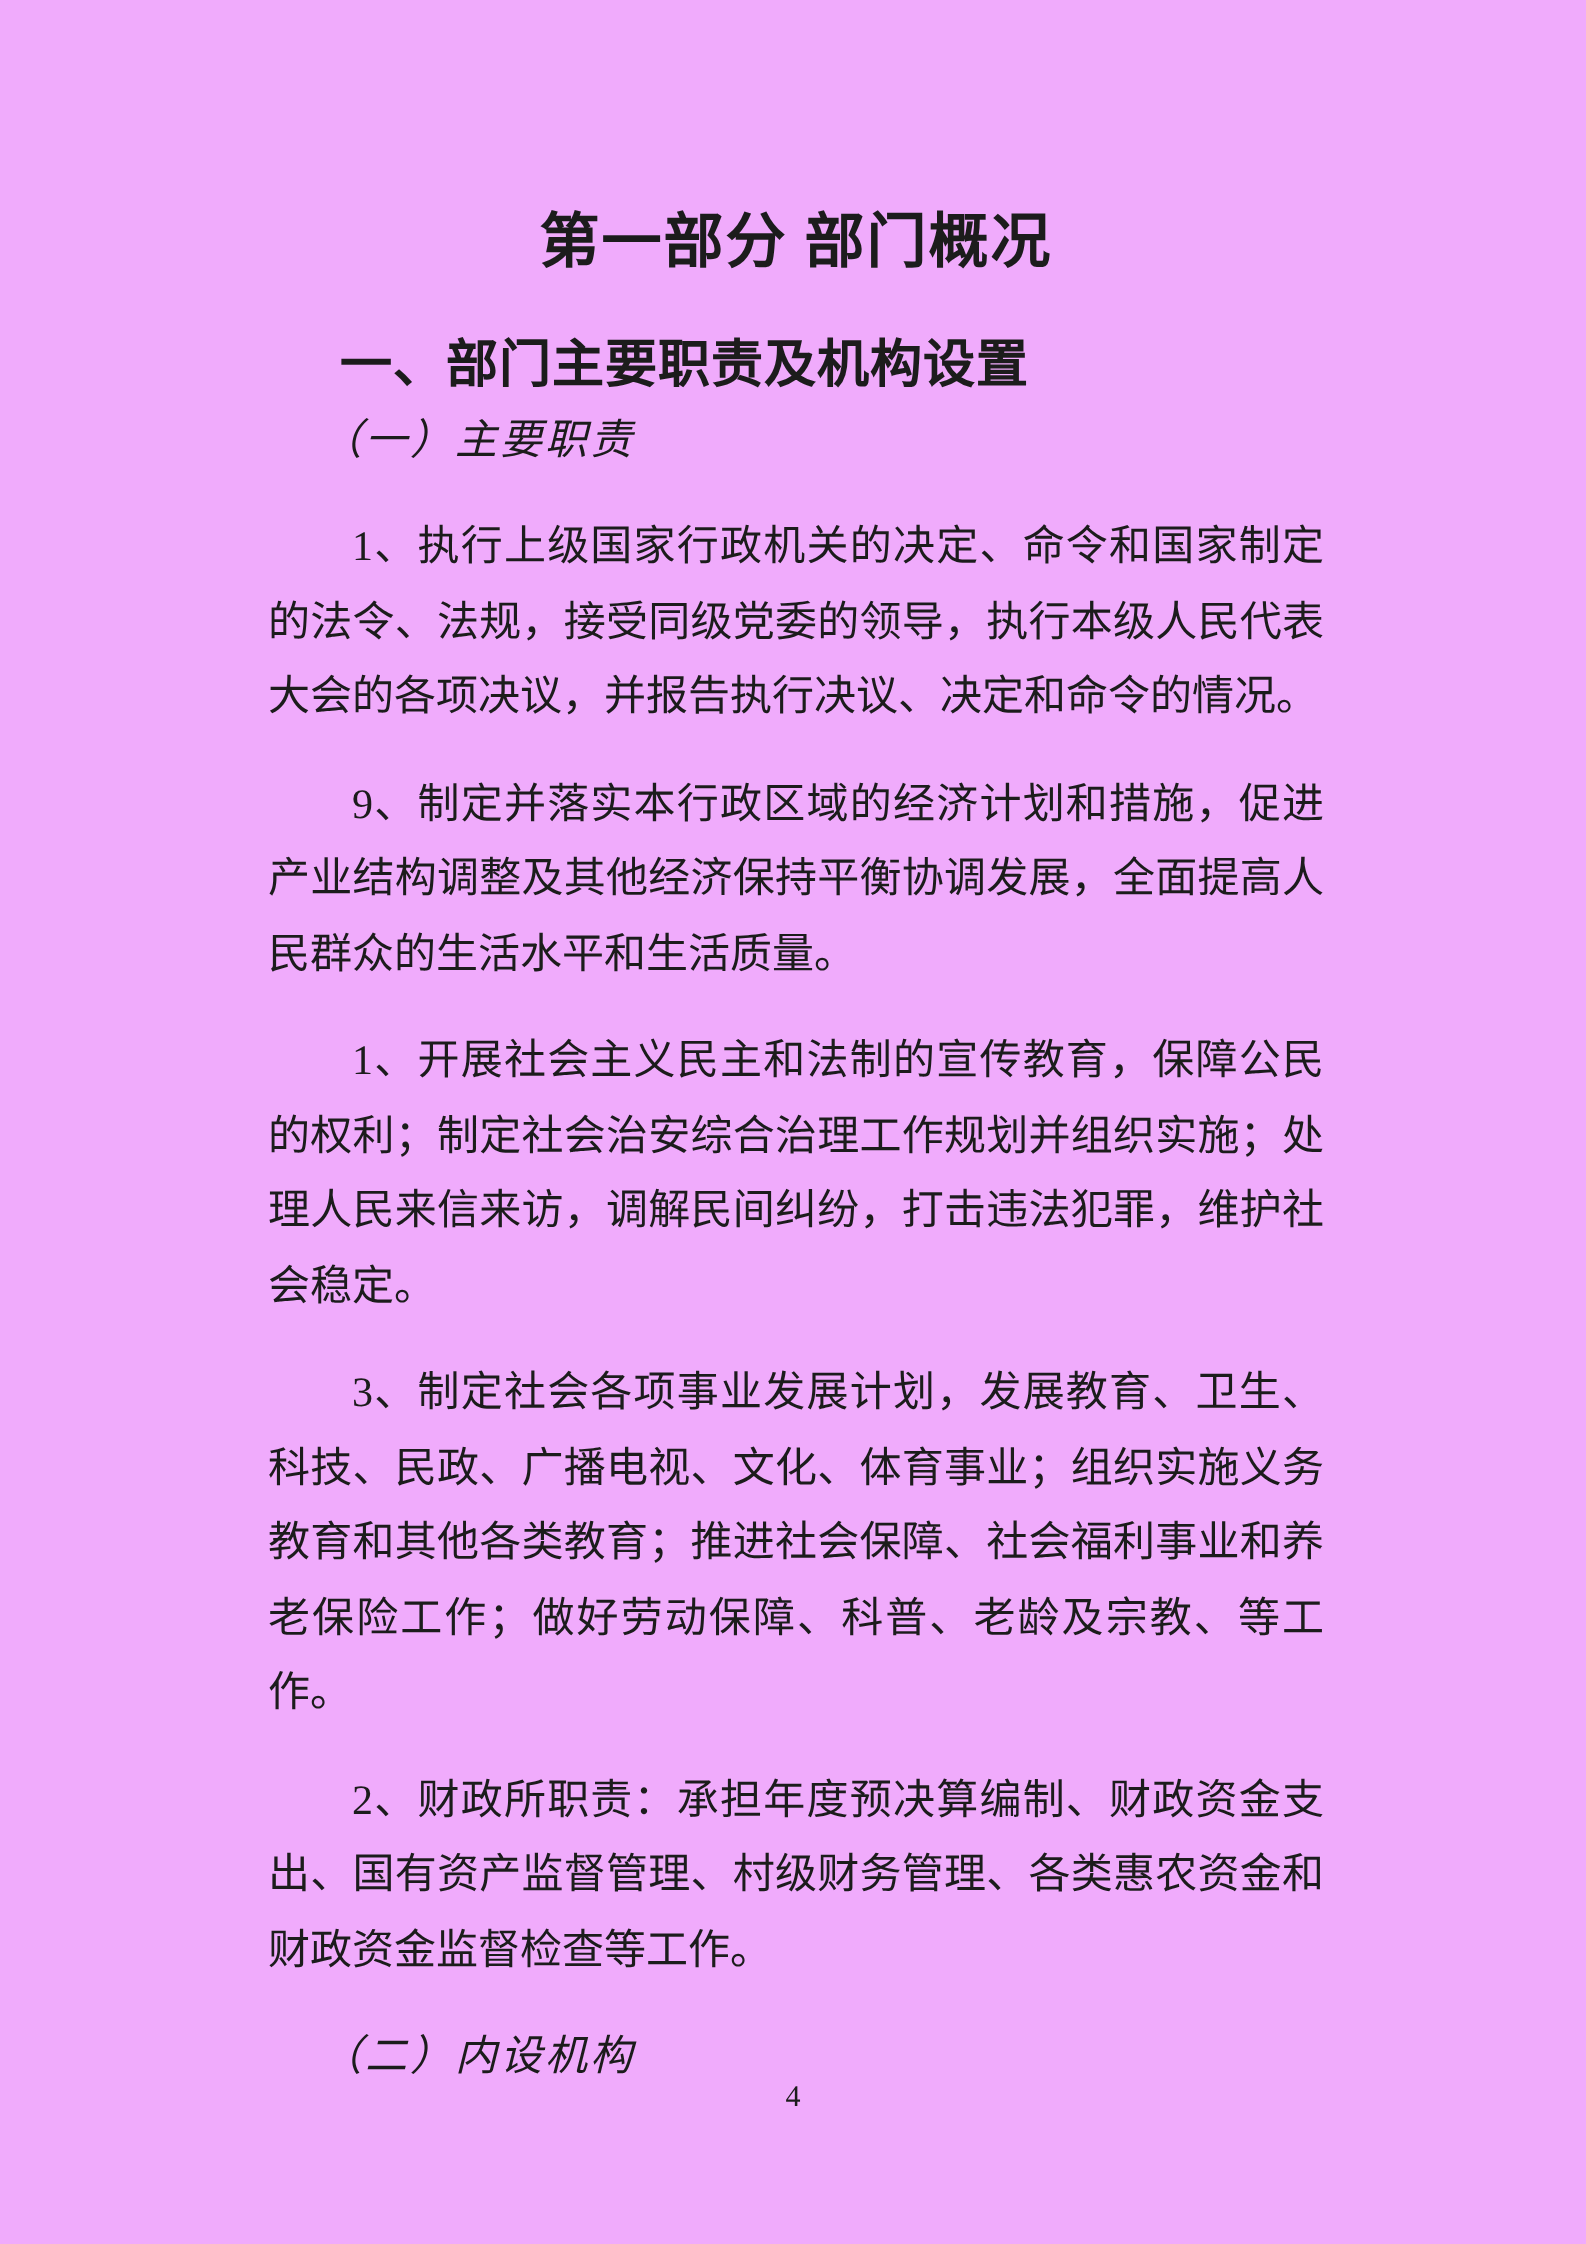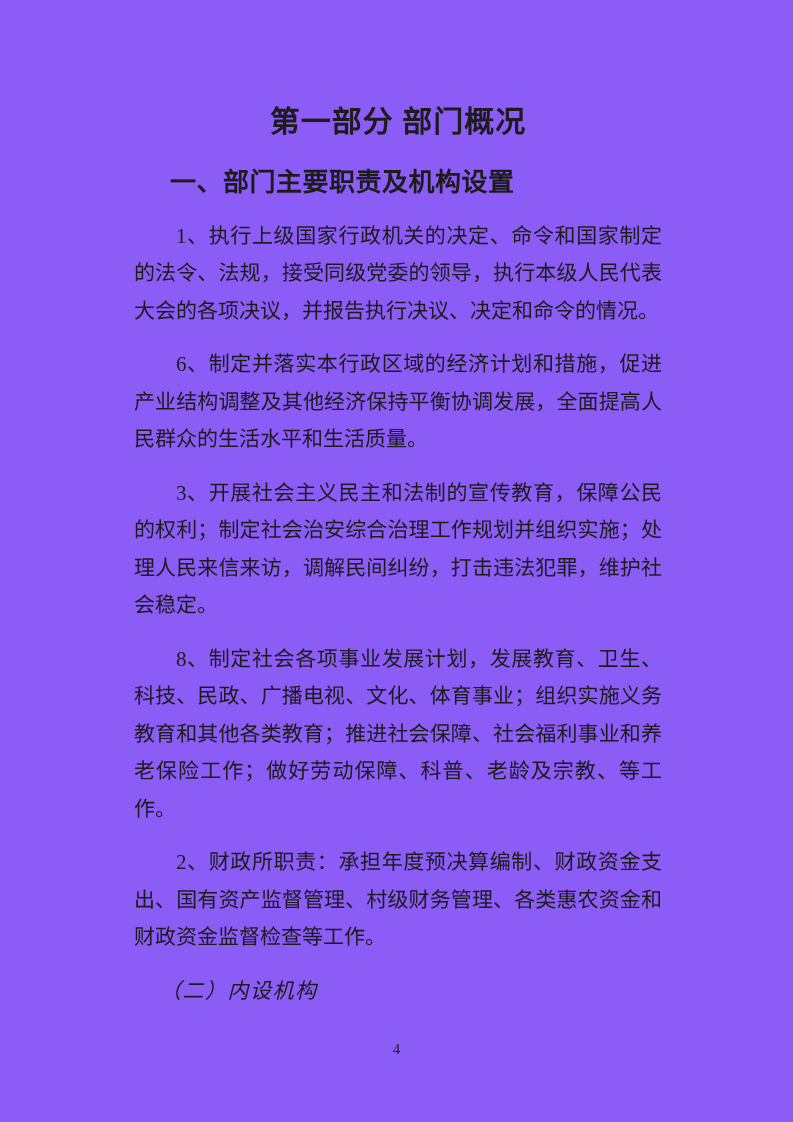--- a/index.html
+++ b/index.html
@@ -5,21 +5,21 @@
   html, body {
     margin: 0;
     padding: 0;
     background: #ffffff;
   }
   .page {
     position: relative;
     width: 793px;
     height: 1122px;
     margin: 0;
-    background: #8b5cf6;
+    background: #f0abfc;
     color: #1c1c1c;
     box-sizing: border-box;
     padding: 100px 115px 0 118px;
     font-family: "Liberation Serif", "DejaVu Serif", serif;
     overflow: hidden;
   }
   .doc-title {
     font-size: 30px;
     font-weight: 700;
     line-height: 44px;
@@ -70,28 +70,29 @@
 </style>
 </head>
 <body>
 
 <div class="page">
 
   <h1 class="doc-title">第一部分 部门概况</h1>
 
   <h2 class="section-heading">一、部门主要职责及机构设置</h2>
 
+  <h3 class="sub-heading">（一）主要职责</h3>
 
   <p class="body-para">1、执行上级国家行政机关的决定、命令和国家制定的法令、法规，接受同级党委的领导，执行本级人民代表大会的各项决议，并报告执行决议、决定和命令的情况。</p>
 
-  <p class="body-para">6、制定并落实本行政区域的经济计划和措施，促进产业结构调整及其他经济保持平衡协调发展，全面提高人民群众的生活水平和生活质量。</p>
+  <p class="body-para">9、制定并落实本行政区域的经济计划和措施，促进产业结构调整及其他经济保持平衡协调发展，全面提高人民群众的生活水平和生活质量。</p>
 
-  <p class="body-para">3、开展社会主义民主和法制的宣传教育，保障公民的权利；制定社会治安综合治理工作规划并组织实施；处理人民来信来访，调解民间纠纷，打击违法犯罪，维护社会稳定。</p>
+  <p class="body-para">1、开展社会主义民主和法制的宣传教育，保障公民的权利；制定社会治安综合治理工作规划并组织实施；处理人民来信来访，调解民间纠纷，打击违法犯罪，维护社会稳定。</p>
 
-  <p class="body-para">8、制定社会各项事业发展计划，发展教育、卫生、科技、民政、广播电视、文化、体育事业；组织实施义务教育和其他各类教育；推进社会保障、社会福利事业和养老保险工作；做好劳动保障、科普、老龄及宗教、等工作。</p>
+  <p class="body-para">3、制定社会各项事业发展计划，发展教育、卫生、科技、民政、广播电视、文化、体育事业；组织实施义务教育和其他各类教育；推进社会保障、社会福利事业和养老保险工作；做好劳动保障、科普、老龄及宗教、等工作。</p>
 
   <p class="body-para">2、财政所职责：承担年度预决算编制、财政资金支出、国有资产监督管理、村级财务管理、各类惠农资金和财政资金监督检查等工作。</p>
 
   <h3 class="sub-heading">（二）内设机构</h3>
 
 
   <div class="page-number">4</div>
 
 </div>
 

